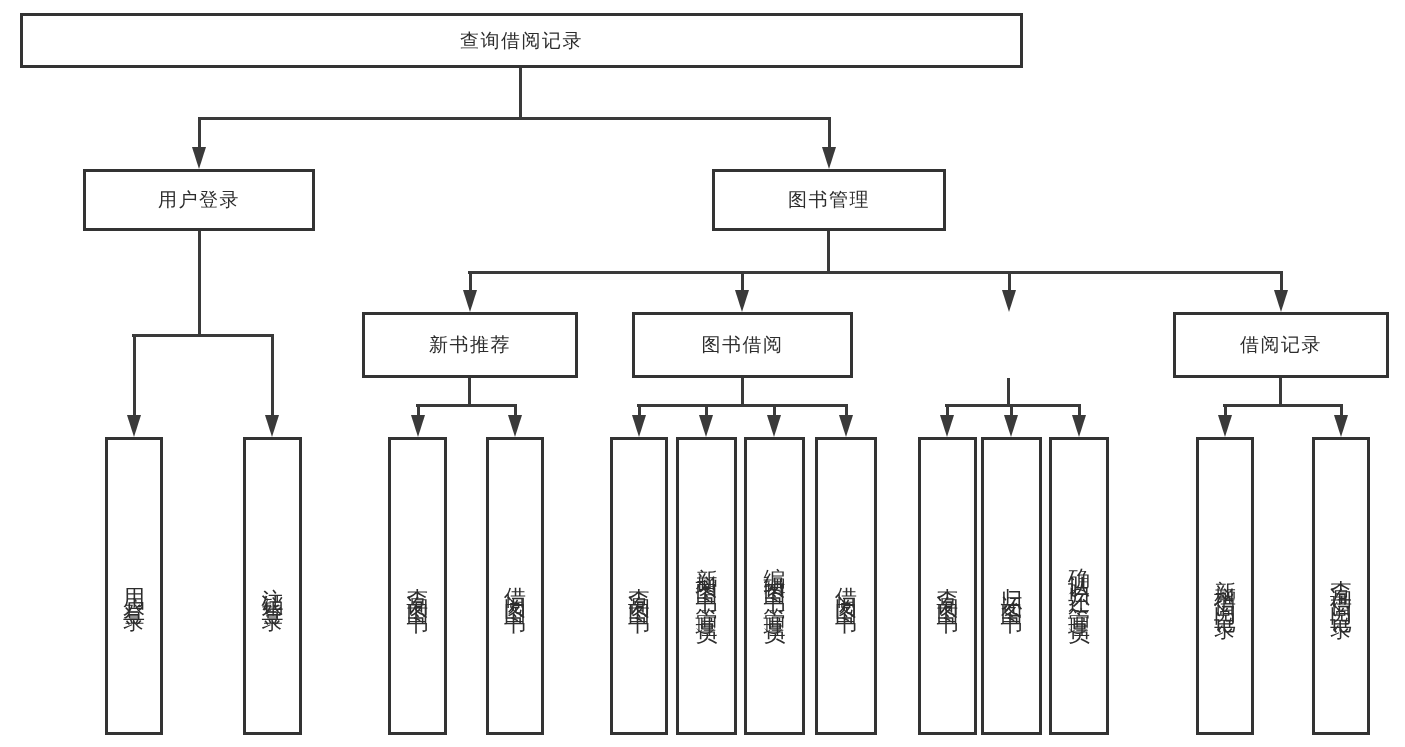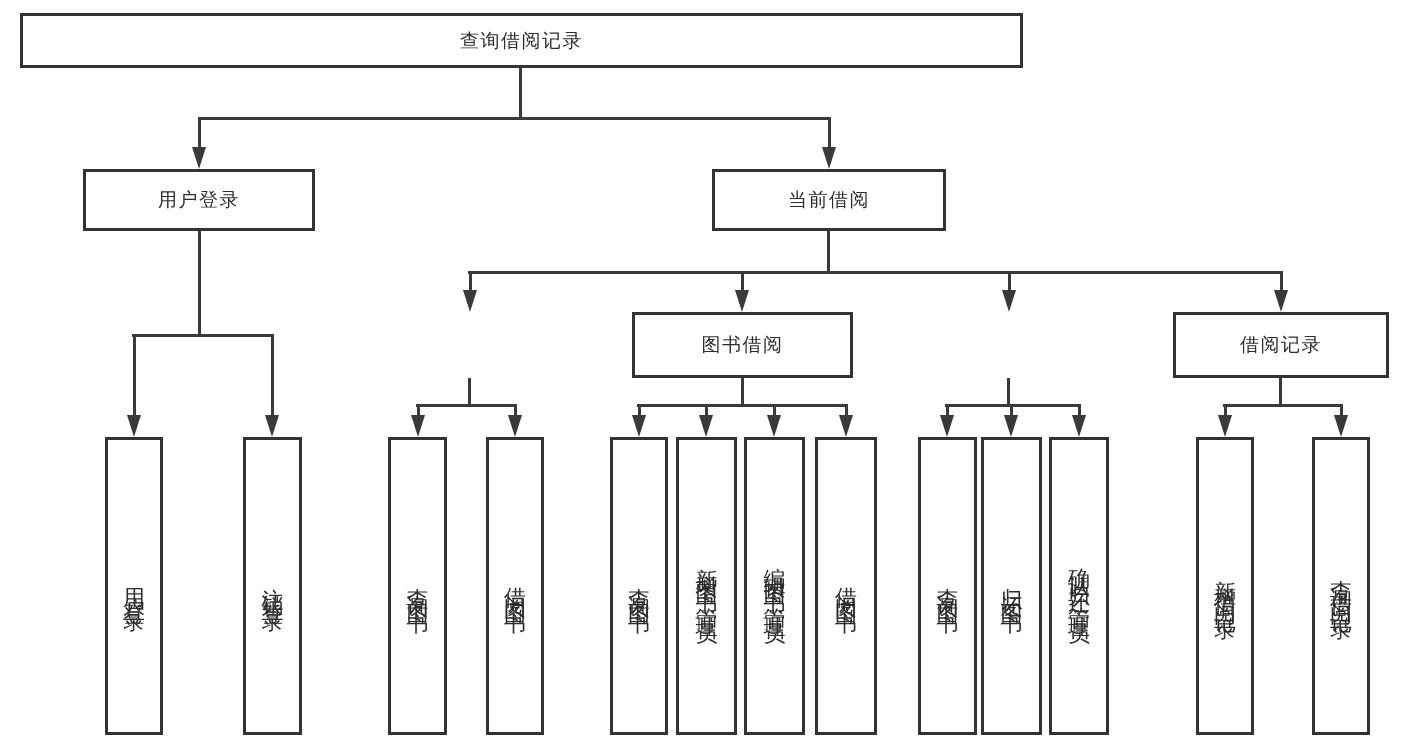--- a/index.html
+++ b/index.html
@@ -111,22 +111,23 @@
   <div class="arrow" style="left:1072px;top:415px"></div>
 
   <div class="vline" style="left:1224px;top:404px;height:13px"></div>
   <div class="arrow" style="left:1218px;top:415px"></div>
   <div class="vline" style="left:1340px;top:404px;height:13px"></div>
   <div class="arrow" style="left:1334px;top:415px"></div>
 
   <div class="box" style="left:20px;top:13px;width:997px;height:49px">查询借阅记录</div>
 
   <div class="box" style="left:83px;top:169px;width:226px;height:56px">用户登录</div>
-  <div class="box" style="left:712px;top:169px;width:228px;height:56px">当前借阅</div>
+  <div class="box" style="left:712px;top:169px;width:228px;height:56px">图书管理</div>
 
+  <div class="box" style="left:362px;top:312px;width:210px;height:60px">新书推荐</div>
   <div class="box" style="left:632px;top:312px;width:215px;height:60px">图书借阅</div>
   <div class="box" style="left:1173px;top:312px;width:210px;height:60px">借阅记录</div>
 
   <div class="vbox" style="left:105px;top:437px;width:52px;height:292px">
     <span>用户登录</span>
     </div>
   <div class="vbox" style="left:243px;top:437px;width:53px;height:292px">
     <span>注销登录</span>
     </div>
 

